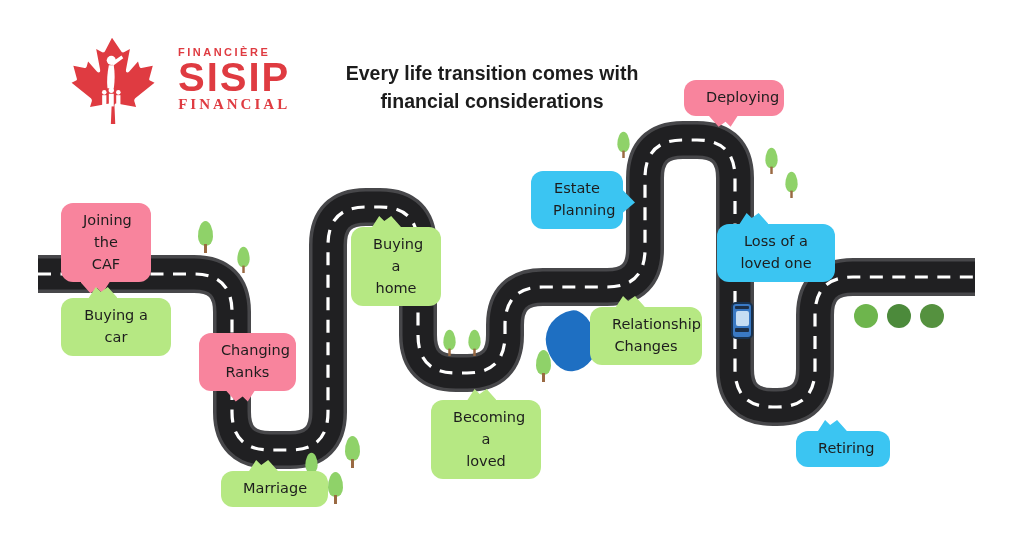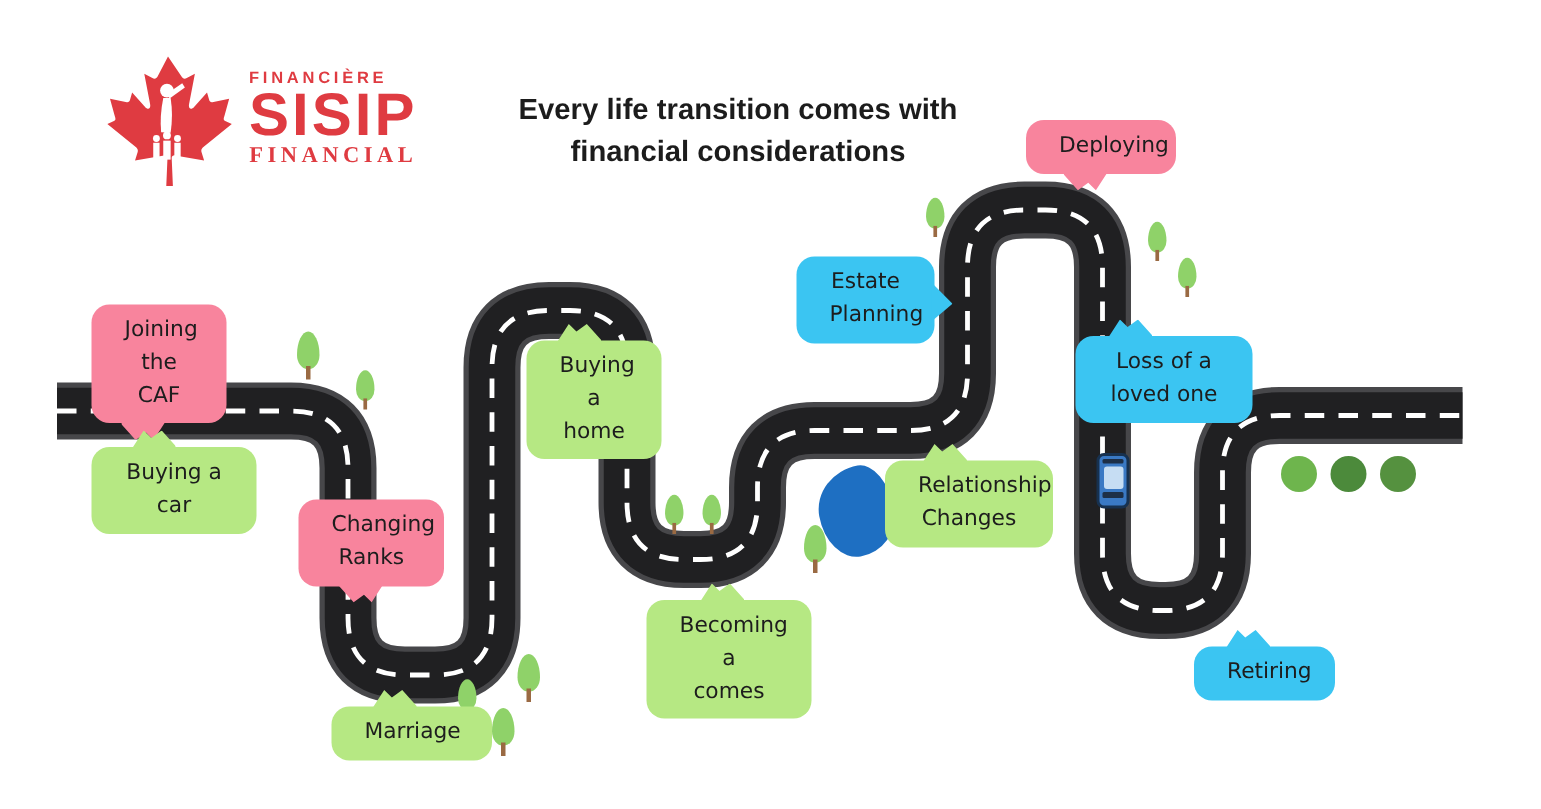--- a/index.html
+++ b/index.html
@@ -3,21 +3,21 @@
 <meta charset="utf-8">
 <style>
   html,body{margin:0;padding:0;background:#fff;}
   #stage{
     position:relative;width:1027px;height:539px;overflow:hidden;background:#ffffff;
     font-family:"DejaVu Sans","Liberation Sans",sans-serif;
   }
   
   #logo{position:absolute;left:66px;top:34px;display:flex;align-items:center;}
   #leaf-wrap{width:92px;height:90px;}
-  #brand-text{margin-left:8px;color:var(--brand);}
+  #brand-text{margin-left:20px;color:var(--brand);}
   .brand-top{font-family:"Liberation Sans",sans-serif;font-weight:700;font-size:11px;letter-spacing:2.5px;color:var(--brand);}
   .brand-name{font-family:"Liberation Sans",sans-serif;font-weight:700;font-size:40px;line-height:.95;letter-spacing:2px;color:var(--brand);}
   .brand-bottom{font-family:Liberation Serif, serif;font-weight:700;font-size:15px;letter-spacing:3px;color:var(--brand);text-align:center;}
   #page-title{
     position:absolute;left:322px;top:60px;width:340px;
     font-family:"Liberation Sans",sans-serif;font-weight:700;font-size:19.5px;line-height:1.42;
     color:#1c1c1c;white-space:pre-line;text-align:center;
   }
   
   #road-svg{position:absolute;left:0;top:0;}
@@ -153,21 +153,21 @@
 
   <div class="bubble c-pink pd" style="left:61px;top:203px;width:90px;--poff:22%">Joining
 the CAF</div>
   <div class="bubble c-green pu" style="left:61px;top:298px;width:110px;--poff:24%">Buying a car</div>
   <div class="bubble c-green pu" style="left:351px;top:227px;width:90px;--poff:22%">Buying a
 home</div>
   <div class="bubble c-pink pd" style="left:199px;top:333px;width:97px;--poff:28%">Changing
 Ranks</div>
   <div class="bubble c-green pu" style="left:221px;top:471px;width:107px;--poff:25%">Marriage</div>
   <div class="bubble c-green pu" style="left:431px;top:400px;width:110px;--poff:32%">Becoming a
-comes</div>
+loved</div>
   <div class="bubble c-green pu" style="left:590px;top:307px;width:112px;--poff:22%">Relationship
 Changes</div>
   <div class="bubble c-blue pr" style="left:531px;top:171px;width:92px">Estate
 Planning</div>
   <div class="bubble c-pink pd" style="left:684px;top:80px;width:100px;--poff:25%">Deploying</div>
   <div class="bubble c-blue pu" style="left:717px;top:224px;width:118px;--poff:18%">Loss of a
 loved one</div>
   <div class="bubble c-blue pu" style="left:796px;top:431px;width:94px;--poff:22%">Retiring</div>
 
 </div>

